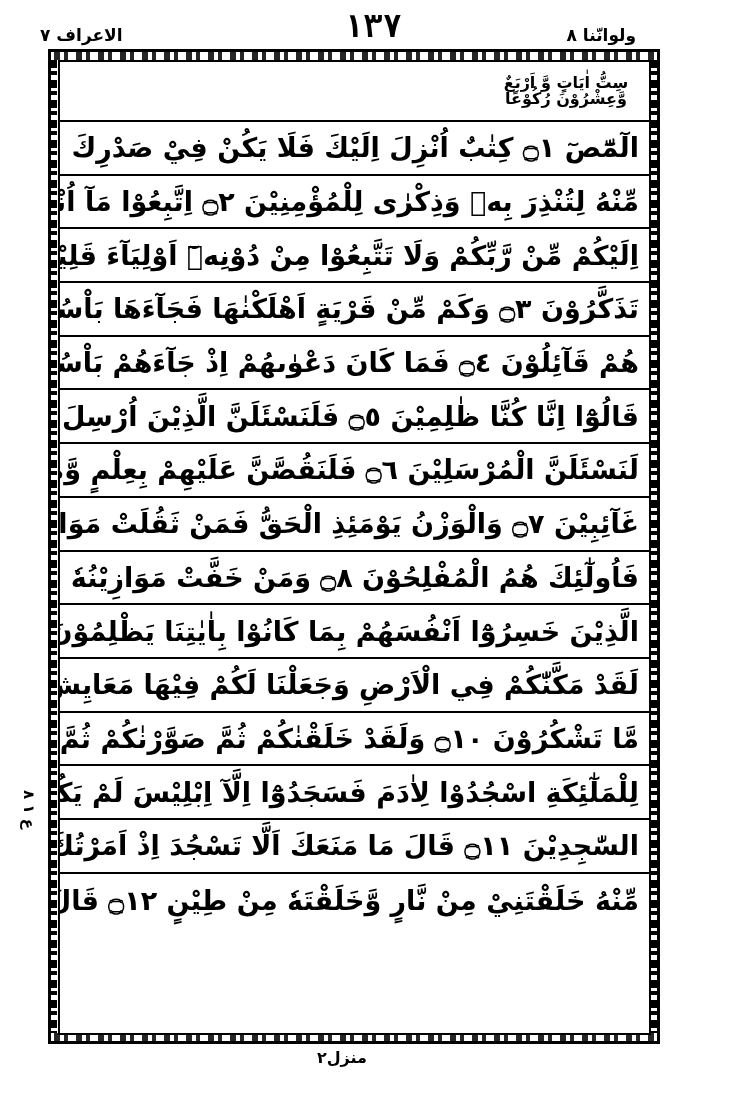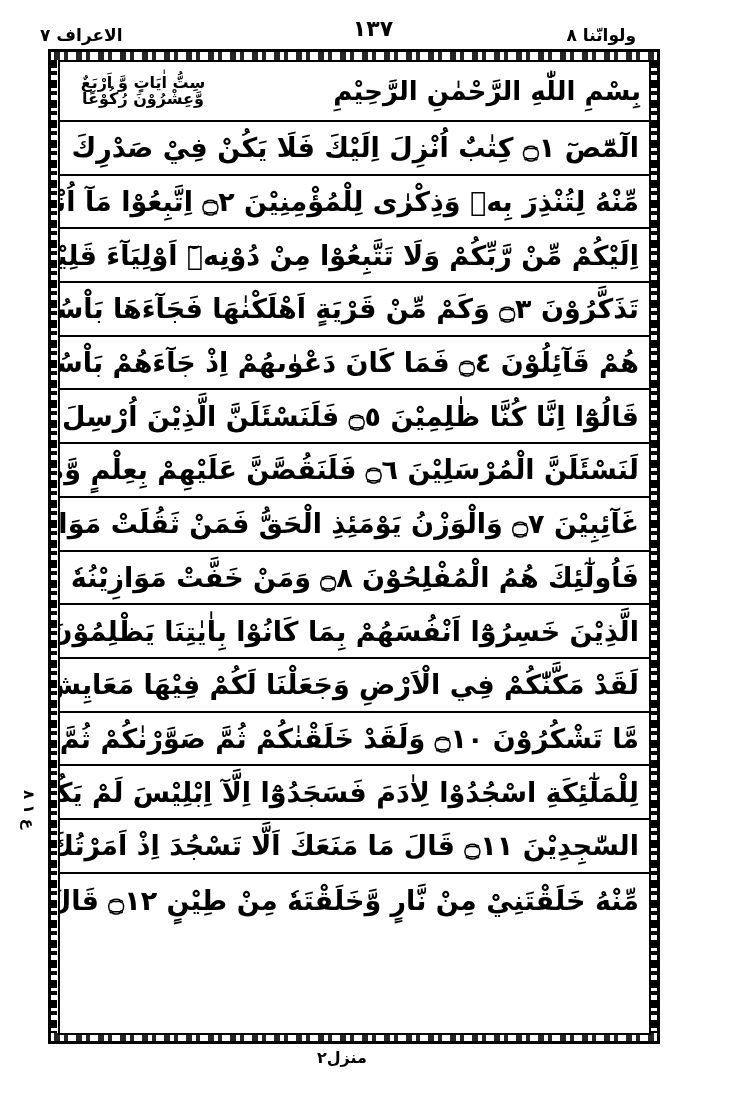--- a/index.html
+++ b/index.html
@@ -1,20 +1,20 @@
 <!DOCTYPE html>
 <html><head>
 <meta charset="utf-8">
 <style>
   html, body { margin: 0; padding: 0; background: #ffffff; }
   body { width: 746px; height: 1108px; position: relative; overflow: hidden;
          font-family: "DejaVu Sans", sans-serif; color: #000; }
   .running-head { position: absolute; top: 24px; font-size: 17px; font-weight: bold; direction: rtl; line-height: 22px; text-align: center; }
   .rh-left { left: 40px; }
-  .rh-center { left: 0; width: 746px; text-align: center; top: 18px; font-size: 22px; }
+  .rh-center { left: 0; width: 746px; text-align: center; top: 18px; font-size: 32px; font-family: Liberation Mono, monospace; }
   .rh-right { right: 110px; }
   .frame-outer { position: absolute; left: 48px; top: 49px; width: 612px; height: 995px;
                  border: 3px solid #000; box-sizing: border-box; }
   .frame-band-top, .frame-band-bottom { position: absolute; left: 3px; right: 3px; height: 8px;
                  background: repeating-linear-gradient(90deg, #000 0 6px, #fff 6px 10px, #000 10px 14px, #fff 14px 22px); opacity: .85; }
   .frame-band-top { top: 0; }
   .frame-band-bottom { bottom: 0; }
   .frame-band-left, .frame-band-right { position: absolute; top: 8px; bottom: 8px; width: 6px;
                  background: repeating-linear-gradient(180deg, #000 0 8px, #fff 8px 11px, #000 11px 15px, #fff 15px 20px); }
   .frame-band-left { left: 0; }
@@ -43,21 +43,20 @@
 
 <div class="frame-outer">
   <div class="frame-band-top"></div>
   <div class="frame-band-bottom"></div>
   <div class="frame-band-left"></div>
   <div class="frame-band-right"></div>
 </div>
 
 <div class="inner">
   <div class="header-band">
-    <div class="hb-bismillah">بِسْمِ اللّٰهِ الرَّحْمٰنِ الرَّحِيْمِ</div>
     <div class="hb-side">سِتُّ اٰيَاتٍ وَّ اَرْبَعٌ وَّعِشْرُوْنَ رُكُوْعًا</div>
   </div>
   <div class="lines">
     <div class="line">
         <span>الٓمّٓصٓ ۝١ كِتٰبٌ اُنْزِلَ اِلَيْكَ فَلَا يَكُنْ فِيْ صَدْرِكَ حَرَجٌ</span>
       </div>
     <div class="line">
         <span>مِّنْهُ لِتُنْذِرَ بِهٖ وَذِكْرٰى لِلْمُؤْمِنِيْنَ ۝٢ اِتَّبِعُوْا مَآ اُنْزِلَ</span>
       </div>
     <div class="line">

